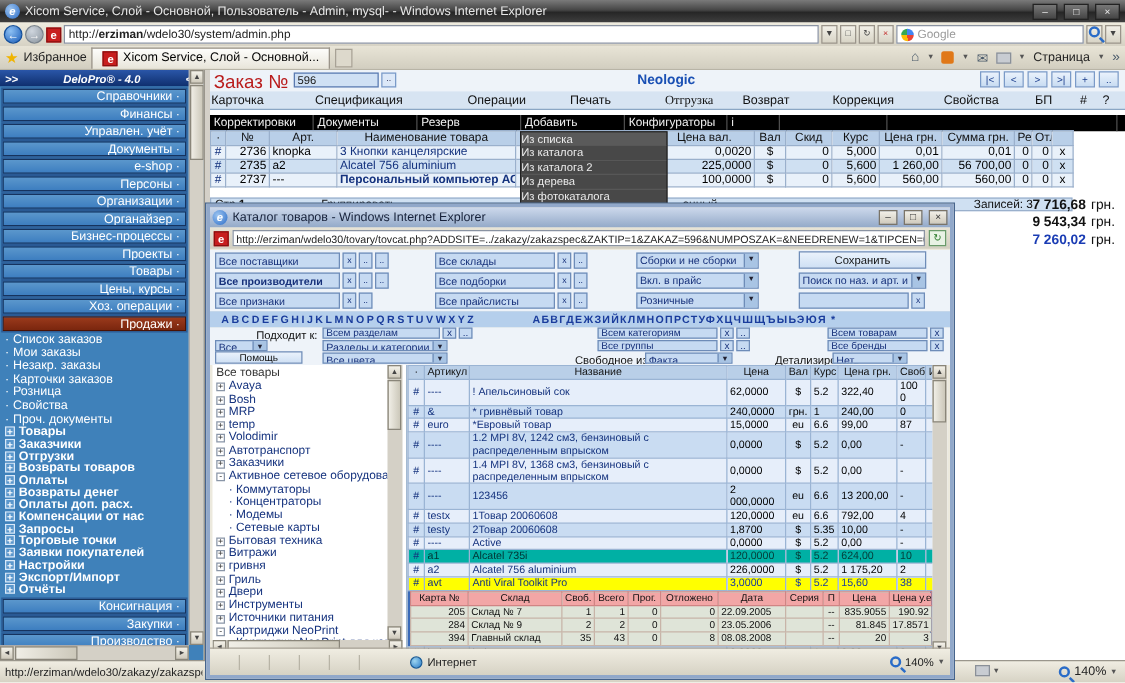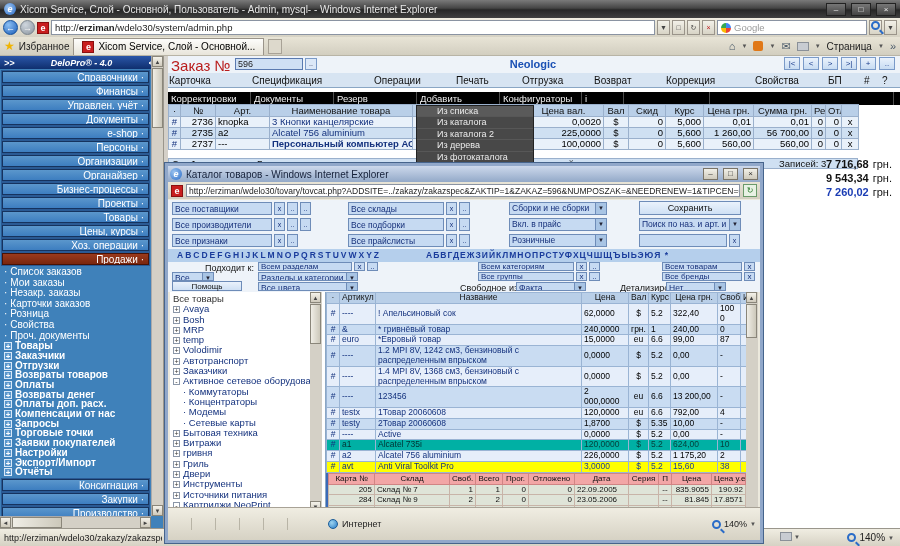--- a/index.html
+++ b/index.html
@@ -81,21 +81,21 @@
   .ord-foot{position:absolute;left:0;top:102px;width:690px;height:11px;background:#cfe0f2;border:1px solid #9ab0cc;font-size:9.5px;color:#111}
   .ord-foot span{position:absolute;top:0;line-height:10px}
   .totals{position:absolute;right:8px;top:101px;text-align:right;font-size:11px;color:#111}
   .totline{height:14px;line-height:14px}
   .totline .v{font-weight:bold}
   .totline.blue .v{color:#1a3cb4}
   .totline .c{font-weight:normal;margin-left:4px}
 
   
   .addmenu{position:absolute;left:416px;top:105px;width:118px;z-index:30;background:#3f3f3f;border:1px solid #222}
-  .mitem{height:11.4px;line-height:11px;color:#ececec;font-size:9px;padding-left:20px;border-bottom:1px solid #575757;background:#484848;white-space:nowrap;overflow:hidden}
+  .mitem{height:11.4px;line-height:11px;color:#ececec;font-size:9px;padding-left:0;border-bottom:1px solid #575757;background:#484848;white-space:nowrap;overflow:hidden}
   .mitem.first{background:#5a5a5a}
 
   
   .popup{position:absolute;left:165px;top:163px;width:598px;height:380px;z-index:40;background:#ece9dd;border:3px solid #91a8ca;box-shadow:0 0 0 1px #46648c}
   .pp-title{position:absolute;left:0;top:0;right:0;height:16px;background:linear-gradient(#cdd9ec,#93a9c8);display:flex;align-items:center;gap:4px;padding:0 2px;font-size:10px;color:#16213a}
   .pp-title .ttl{flex:1;white-space:nowrap;overflow:hidden}
   .ppbtn{width:15px;height:12px;background:linear-gradient(#f2f0e8,#cfcabc);border:1px solid #7a7468;font-size:8px;line-height:10px;text-align:center;color:#333;margin-left:1px}
   .pp-addr{position:absolute;left:0;top:16px;right:0;height:17px;background:linear-gradient(#e8e4d6,#d2cec0);display:flex;align-items:center;gap:3px;padding:0 3px}
   .pp-url{flex:1;height:13px;background:#fff;border:1px solid #8a93a2;font-size:8.5px;color:#222;white-space:nowrap;overflow:hidden;line-height:12px;padding:0 2px}
   .pp-go{width:14px;height:13px;background:#e8f2e4;border:1px solid #6a9a6a;color:#2a7a2a;font-size:8px;text-align:center;line-height:11px}
@@ -134,21 +134,21 @@
   table.cat td.name,table.cat td.art{color:#14327e;}
   tr.teal td.name,tr.teal td.art{color:#033}
   table.cat td.hash{text-align:center;color:#14327e}
   .stockwrap{border-left:2px solid #3a6ab8;border-right:2px solid #3a6ab8;background:#dfe4d8}
   table.stock{border-collapse:collapse;table-layout:fixed;width:100%;font-size:8px}
   table.stock td,table.stock th{border:1px solid #c8b4a8;padding:0 2px;overflow:hidden;white-space:nowrap;line-height:9.6px;font-weight:normal}
   table.stock thead th{background:#f2a6a6;border-color:#d08484;color:#111;height:11px}
   table.stock td{background:#dfe4d8;color:#111}
   table.stock td.num{text-align:right}
   table.stock td.ctr{text-align:center}
-  .pp-status{position:absolute;left:0;bottom:0;right:0;height:33px;background:linear-gradient(#f0ede2,#d6d2c4);border-top:1px solid #a8a296;display:flex;align-items:center;font-size:9px;color:#222}
+  .pp-status{position:absolute;left:0;bottom:0;right:0;height:22px;background:linear-gradient(#f0ede2,#d6d2c4);border-top:1px solid #a8a296;display:flex;align-items:center;font-size:9px;color:#222}
   .ps-cell{width:24px;height:12px;border-right:1px solid #b8b4a6;margin-top:0}
   .globe{width:10px;height:10px;border-radius:50%;background:radial-gradient(circle at 35% 35%,#9cd4f0,#2a7cc8);border:1px solid #1a5c98;margin:0 4px 0 40px}
   .ps-zoom{margin-left:auto;display:flex;align-items:center;gap:3px;padding-right:4px}
 
   
   .statusbar{position:absolute;left:0;bottom:0;right:0;height:18px;background:linear-gradient(#f0ede2,#d6d2c4);border-top:1px solid #9a968c;z-index:10;font-size:9px;color:#222}
   .st-url{position:absolute;left:4px;top:4px;white-space:nowrap;overflow:hidden;width:158px}
   .st-zoom{position:absolute;right:6px;top:3px;display:flex;align-items:center;gap:3px;font-size:10px}
   .st-pg{position:absolute;right:100px;top:3px;display:flex;align-items:center;gap:2px}
   .sb-hwrap{position:absolute;left:0;top:516px;width:151px;height:12px;background:#d4d0c6;border-top:1px solid #aaa;z-index:5}
@@ -288,21 +288,21 @@
           <span class="pgbtn">&gt;|</span>
           <span class="pgbtn">+</span>
           <span class="pgbtn">..</span>
         </span>
     </div>
     <div class="ord-tabs">
         <span class="otab" style="left: 1px;">Карточка</span>
         <span class="otab" style="left: 84px;">Спецификация</span>
         <span class="otab" style="left: 206px;">Операции</span>
         <span class="otab" style="left: 288px;">Печать</span>
-        <span class="otab" style="left: 354px;">Отгрузка</span>
+        <span class="otab" style="left: 364px; font-family: Liberation Serif, serif;">Отгрузка</span>
         <span class="otab" style="left: 426px;">Возврат</span>
         <span class="otab" style="left: 498px;">Коррекция</span>
         <span class="otab" style="left: 587px;">Свойства</span>
         <span class="otab" style="left: 660px;">БП</span>
         <span class="otab" style="left: 696px;">#</span>
         <span class="otab" style="left: 714px;">?</span>
       </div>
     <div class="dk-toolbar">
         <span class="dkcell" style="width: 83px;">Корректировки</span>
         <span class="dkcell" style="width: 83px;">Документы</span>
@@ -444,21 +444,21 @@
       <span class="pbx" style="left:132px;top:2px">..</span>
       <input class="pin" style="left: 180px; top: 2px; width: 96px;" value="Все склады">
       <span class="pbx" style="left:278px;top:2px">x</span>
       <span class="pbx" style="left:291px;top:2px">..</span>
       <span class="psel" style="left:341px;top:2px;width:98px">
           <span class="t">Сборки и не сборки</span>
           <span class="a">▼</span>
         </span>
       <span class="pbtn" style="left:471px;top:1px;width:102px;line-height:13px">Сохранить</span>
 
-      <input class="pin" style="left: 4px; top: 18px; width: 100px;" value="Все производители">
+      <input class="pin" style="left: 4px; top: 18px; width: 100px; font-weight: bold;" value="Все производители">
       <span class="pbx" style="left:106px;top:18px">x</span>
       <span class="pbx" style="left:119px;top:18px">..</span>
       <span class="pbx" style="left:132px;top:18px">..</span>
       <input class="pin" style="left: 180px; top: 18px; width: 96px;" value="Все подборки">
       <span class="pbx" style="left:278px;top:18px">x</span>
       <span class="pbx" style="left:291px;top:18px">..</span>
       <span class="psel" style="left:341px;top:18px;width:98px">
           <span class="t">Вкл. в прайс</span>
           <span class="a">▼</span>
         </span>

